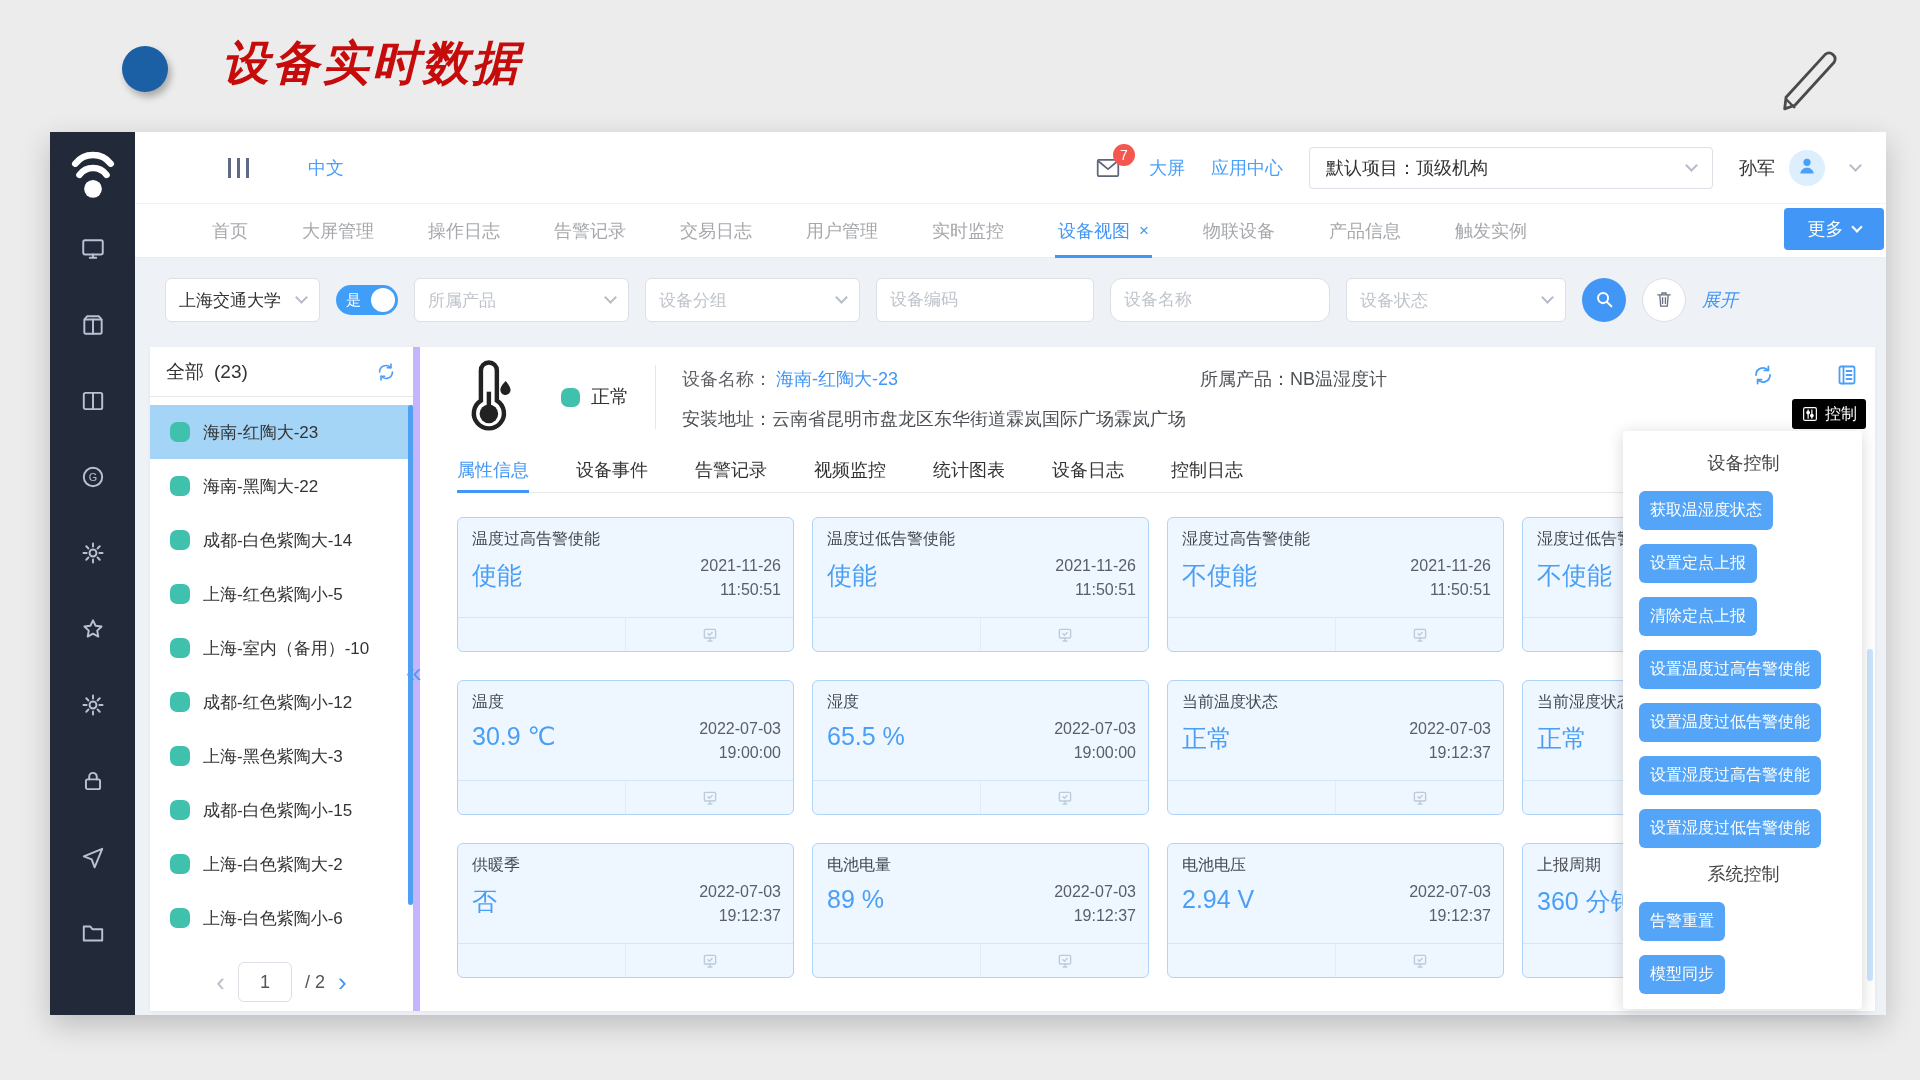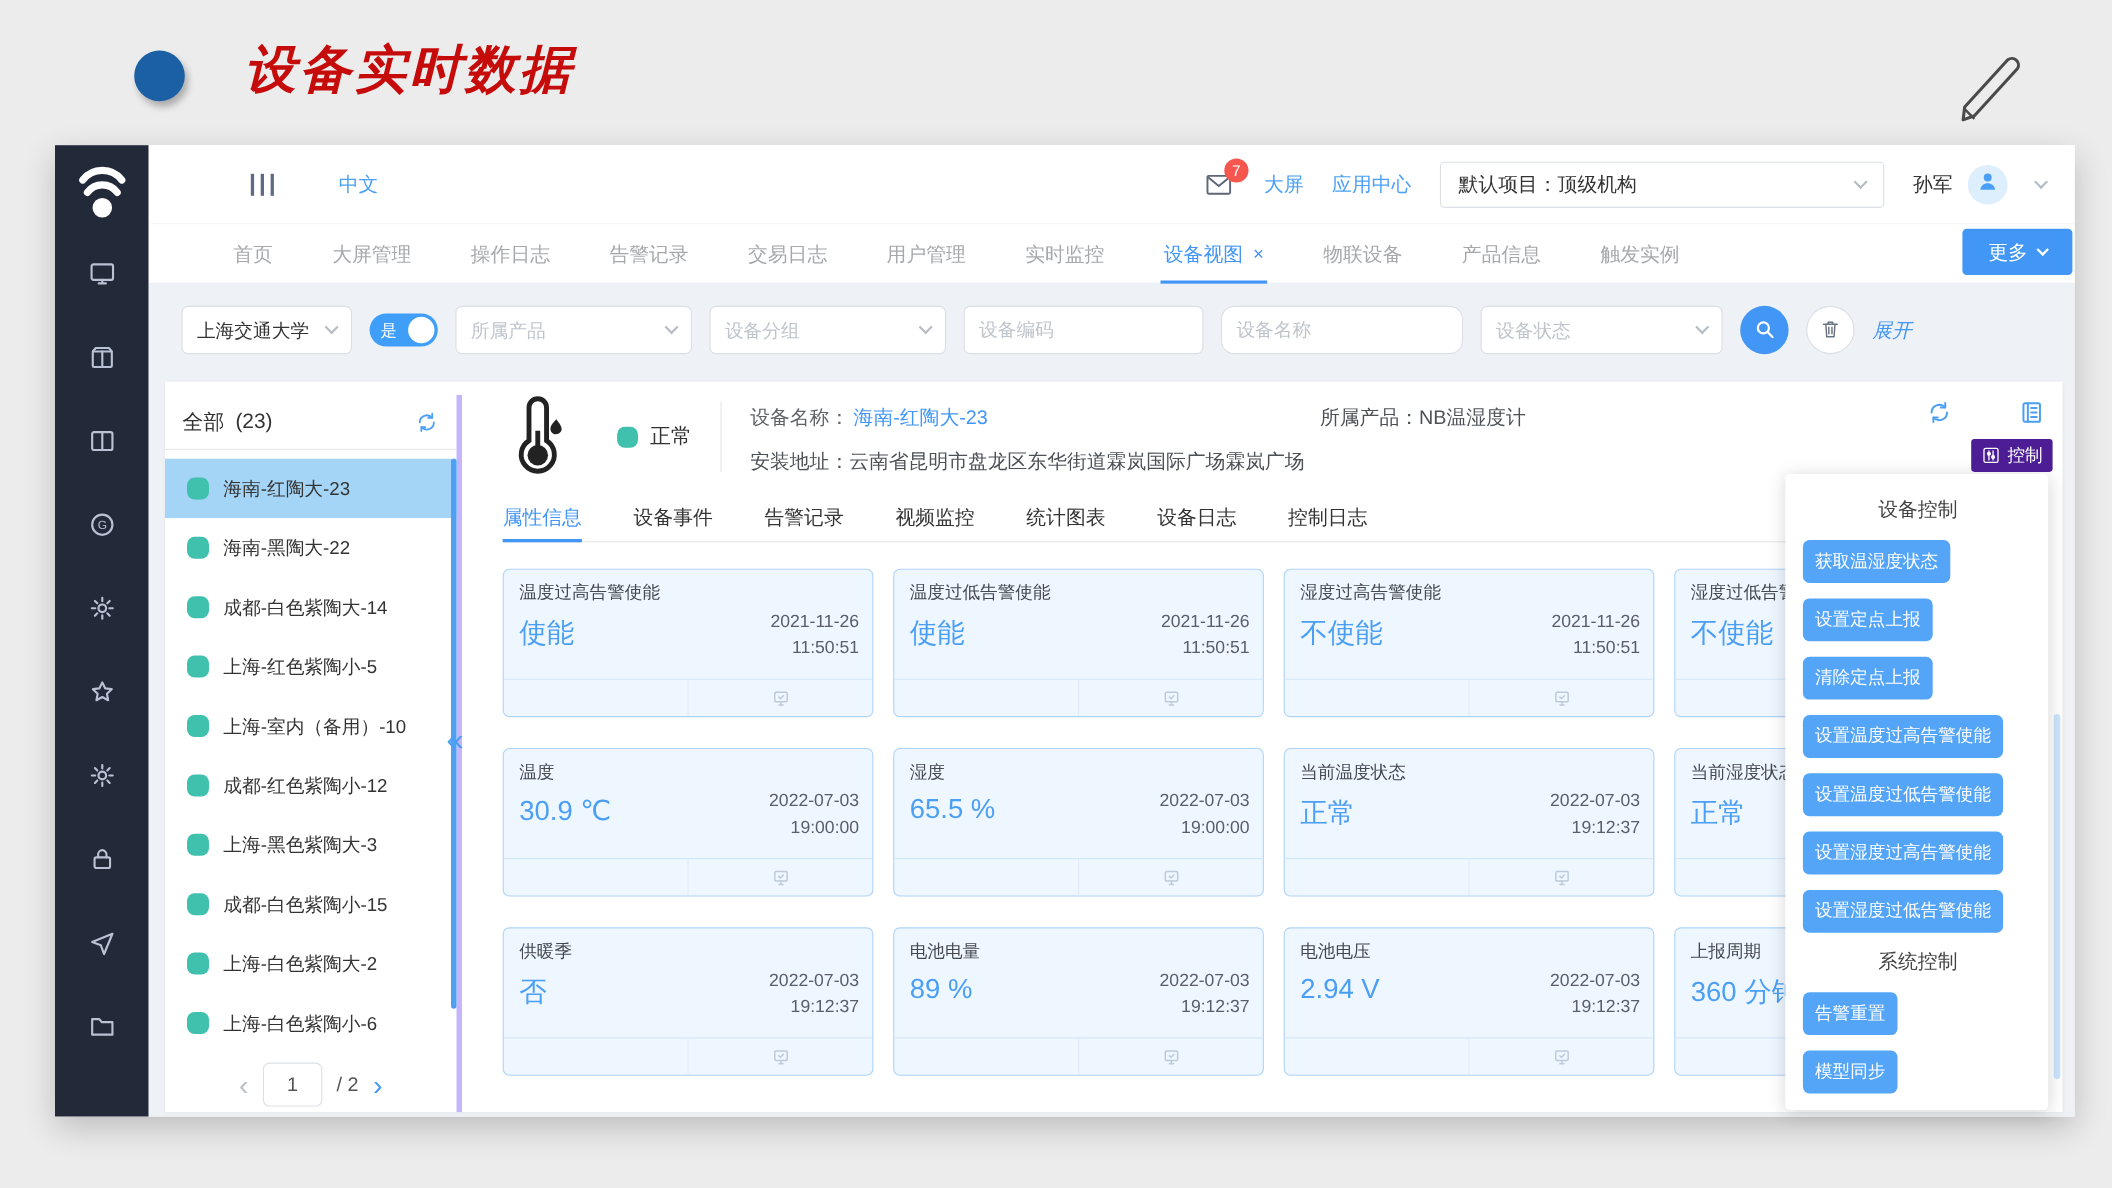--- a/index.html
+++ b/index.html
@@ -87,21 +87,21 @@
   .search-btn svg { width:22px; height:22px; }
   .trash-btn { background:#fff; border:1px solid #dcdfe6; color:#6b7280; }
   .trash-btn svg { width:20px; height:20px; }
   .expand { color:#4296f5; font-size:18px; cursor:pointer; text-decoration:none;font-style:italic; }
 
   
   .panel { position:absolute; left:15px; top:89px; width:1725px; bottom:4px; background:#fff;
     box-shadow:0 1px 4px rgba(0,0,0,.05); }
 
   
-  .list-col { position:absolute; left:0; top:12px; bottom:0; width:270px; border-right:5px solid #c4b5fd;
+  .list-col { position:absolute; left:0; top:0; bottom:0; width:270px; border-right:7px solid #c4b5fd;
     display:flex; flex-direction:column; }
   .list-head { height:50px; display:flex; align-items:center; padding:0 16px; font-size:19px;
     color:#333; border-bottom:1px solid #e8e8e8; flex:none; }
   .list-head .cnt { margin-left:10px; color:#333; }
   .refresh-sm { margin-left:auto; width:22px; height:22px; color:#4aa0f8; cursor:pointer; }
   .refresh-sm svg { width:100%; height:100%; }
   .list-body { flex:1; position:relative; padding-top:8px; }
   .item { height:54px; display:flex; align-items:center; gap:13px; padding-left:20px;
     font-size:17px; color:#333; cursor:pointer; }
   .item .dot2 { width:20px; height:20px; border-radius:7px; background:#3fc1ae; flex:none; }
@@ -124,21 +124,21 @@
   .status .sdot { width:19px; height:19px; border-radius:7px; background:#3fc1ae; }
   .vline { width:1px; height:64px; background:#e6e6e6; margin:0 26px; }
   .dev-info { flex:1; position:relative; padding-top:4px; }
   .dev-row1 { position:relative; display:flex; font-size:18px; color:#606266; margin-bottom:16px; }
   .dev-name { color:#4296f5; margin-left:4px; cursor:pointer; }
   .dev-prod { position:absolute; left:518px; top:0; color:#4d5156; }
   .dev-addr { font-size:18px; color:#4d5156; }
   .detail-icons { position:absolute; right:16px; top:16px; display:flex; gap:18px; color:#4a9ff5; }
   .detail-icons span { width:24px; height:24px; cursor:pointer; }
   .detail-icons svg { width:100%; height:100%; }
-  .ctrl-btn { position:absolute; right:9px; top:52px; height:30px; padding:0 9px; background:#4c1d95;
+  .ctrl-btn { position:absolute; right:9px; top:52px; height:30px; padding:0 9px; background:#000000;
     border:none; border-radius:3px; color:#fff; font-size:16px; display:flex; align-items:center;
     gap:6px; cursor:pointer; z-index:6; }
   .ctrl-btn .ic { width:18px; height:18px; display:inline-block; }
   .ctrl-btn svg { width:100%; height:100%; }
 
   .dtabs { display:flex; gap:47px; border-bottom:1px solid #e8e8e8; height:46px; align-items:stretch;
     font-size:18px; color:#333; margin-right:14px; }
   .dtab { position:relative; display:flex; align-items:center; cursor:pointer; }
   .dtab.active { color:#4296f5; }
   .dtab.active::after { content:''; position:absolute; left:0; right:0; bottom:-1px; height:3px; background:#4296f5; }

